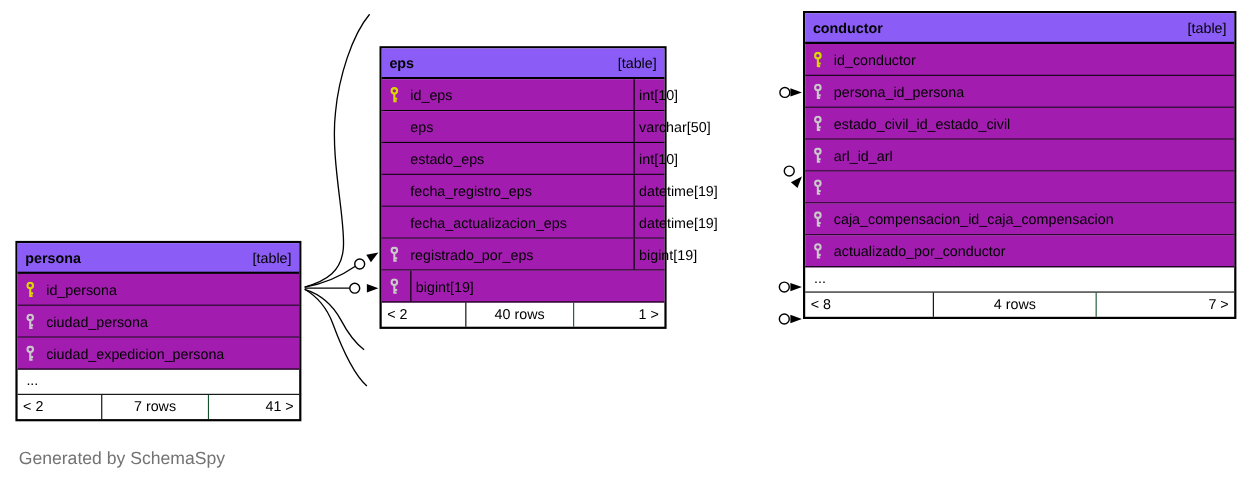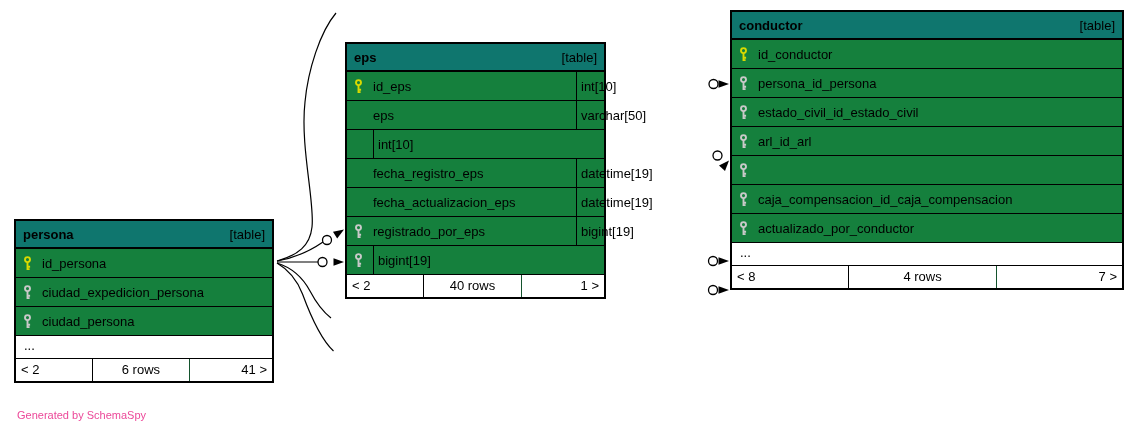--- a/index.html
+++ b/index.html
@@ -1,41 +1,41 @@
 <!DOCTYPE html>
 <html><head>
 <meta charset="utf-8">
 <style>
   html,body{margin:0;padding:0;background:#ffffff;}
   #canvas{position:relative;width:1139px;height:440px;background:#ffffff;overflow:hidden;
           font-family:"Liberation Sans","DejaVu Sans",sans-serif;font-size:13px;color:#000;}
   .edges{position:absolute;left:0;top:0;z-index:0;}
   .table{position:absolute;z-index:1;border:2px solid #000;background:#fff;box-sizing:border-box;}
   .t-header{display:flex;justify-content:space-between;align-items:center;height:28px;
-            box-sizing:border-box;border-bottom:2px solid #000;background:#0f766e;padding:0 7px;}
+            box-sizing:border-box;border-bottom:2px solid #000;background:#8b5cf6;padding:0 7px;}
   .t-name{font-weight:bold;}
   .t-type-label{font-weight:normal;margin-left:22px;}
   .c-row{display:flex;align-items:center;height:29px;box-sizing:border-box;
-         border-bottom:1px solid #000;padding-left:6px;background:#15803d;}
+         border-bottom:1px solid #000;padding-left:6px;background:#a21caf;}
   .key-slot{width:13px;margin-right:7px;display:inline-flex;align-items:center;flex:0 0 13px;}
   .c-name{flex:1;white-space:nowrap;overflow:hidden;}
   .has-type .c-name{flex:0 0 203px;}
   .c-type{flex:1;align-self:stretch;display:flex;align-items:center;border-left:1px solid #000;
           padding:0 4px;white-space:nowrap;}
   .t-ellipsis{height:23px;box-sizing:border-box;border-bottom:1px solid #000;
               padding-left:8px;line-height:20px;}
   .t-footer{display:flex;height:22px;line-height:22px;box-sizing:border-box;}
   .t-footer span{box-sizing:border-box;padding:0 5px;white-space:nowrap;}
   .f-left{flex:0 0 30%;border-right:1px solid #000;text-align:left;}
   .f-mid{flex:0 0 38%;border-right:1px solid #14532d;text-align:center;}
   .f-right{flex:1;text-align:right;}
   #table-persona{left:14px;top:219px;width:260px;}
   #table-eps{left:345px;top:42px;width:261px;}
   #table-conductor{left:730px;top:10px;width:394px;}
-  .note{position:absolute;left:17px;top:409px;font-size:11px;color:#ec4899;z-index:1;}
+  .note{position:absolute;left:17px;top:409px;font-size:16px;color:#737373;z-index:1;}
 </style>
 </head>
 <body>
 
 <div id="canvas">
 
   <svg class="edges" width="1139" height="440" viewBox="0 0 1139 440">
     <g stroke="#000000" stroke-width="1.2" fill="none">
       <path d="M 277 261 C 298 255 310 246 312 227 C 315 203 300 146 305 102 C 308 70 320 32 336 13"></path>
       <path d="M 277 261 C 294 258 310 251 323 242"></path>
@@ -76,36 +76,36 @@
           </span>
           <span class="c-name">id_persona</span>
         </div>
         <div class="c-row">
           <span class="key-slot">
             <svg width="11" height="15" viewBox="0 0 11 15">
               <circle cx="5.5" cy="3.6" r="2.5" fill="none" stroke="#c9c9c9" stroke-width="1.9"></circle>
               <path d="M5.5 6.1 V14 M5.5 10.7 H8.1 M5.5 13.1 H7.6" fill="none" stroke="#c9c9c9" stroke-width="1.9"></path>
             </svg>
           </span>
+          <span class="c-name">ciudad_persona</span>
+        </div>
+        <div class="c-row">
+          <span class="key-slot">
+            <svg width="11" height="15" viewBox="0 0 11 15">
+              <circle cx="5.5" cy="3.6" r="2.5" fill="none" stroke="#c9c9c9" stroke-width="1.9"></circle>
+              <path d="M5.5 6.1 V14 M5.5 10.7 H8.1 M5.5 13.1 H7.6" fill="none" stroke="#c9c9c9" stroke-width="1.9"></path>
+            </svg>
+          </span>
           <span class="c-name">ciudad_expedicion_persona</span>
-        </div>
-        <div class="c-row">
-          <span class="key-slot">
-            <svg width="11" height="15" viewBox="0 0 11 15">
-              <circle cx="5.5" cy="3.6" r="2.5" fill="none" stroke="#c9c9c9" stroke-width="1.9"></circle>
-              <path d="M5.5 6.1 V14 M5.5 10.7 H8.1 M5.5 13.1 H7.6" fill="none" stroke="#c9c9c9" stroke-width="1.9"></path>
-            </svg>
-          </span>
-          <span class="c-name">ciudad_persona</span>
         </div>
       </div>
     <div class="t-ellipsis">...</div>
     <div class="t-footer">
       <span class="f-left">&lt; 2</span>
-      <span class="f-mid">6 rows</span>
+      <span class="f-mid">7 rows</span>
       <span class="f-right">41 &gt;</span>
     </div>
   </div>
 
   <div class="table" id="table-eps">
     <div class="t-header">
       <span class="t-name">eps</span>
       <span class="t-type-label">[table]</span>
     </div>
     <div class="t-rows">
@@ -119,20 +119,21 @@
           <span class="c-name">id_eps</span>
           <span class="c-type">int[10]</span>
         </div>
         <div class="c-row has-type">
           <span class="key-slot"></span>
           <span class="c-name">eps</span>
           <span class="c-type">varchar[50]</span>
         </div>
         <div class="c-row has-type">
           <span class="key-slot"></span>
+          <span class="c-name">estado_eps</span>
           <span class="c-type">int[10]</span>
         </div>
         <div class="c-row has-type">
           <span class="key-slot"></span>
           <span class="c-name">fecha_registro_eps</span>
           <span class="c-type">datetime[19]</span>
         </div>
         <div class="c-row has-type">
           <span class="key-slot"></span>
           <span class="c-name">fecha_actualizacion_eps</span>

